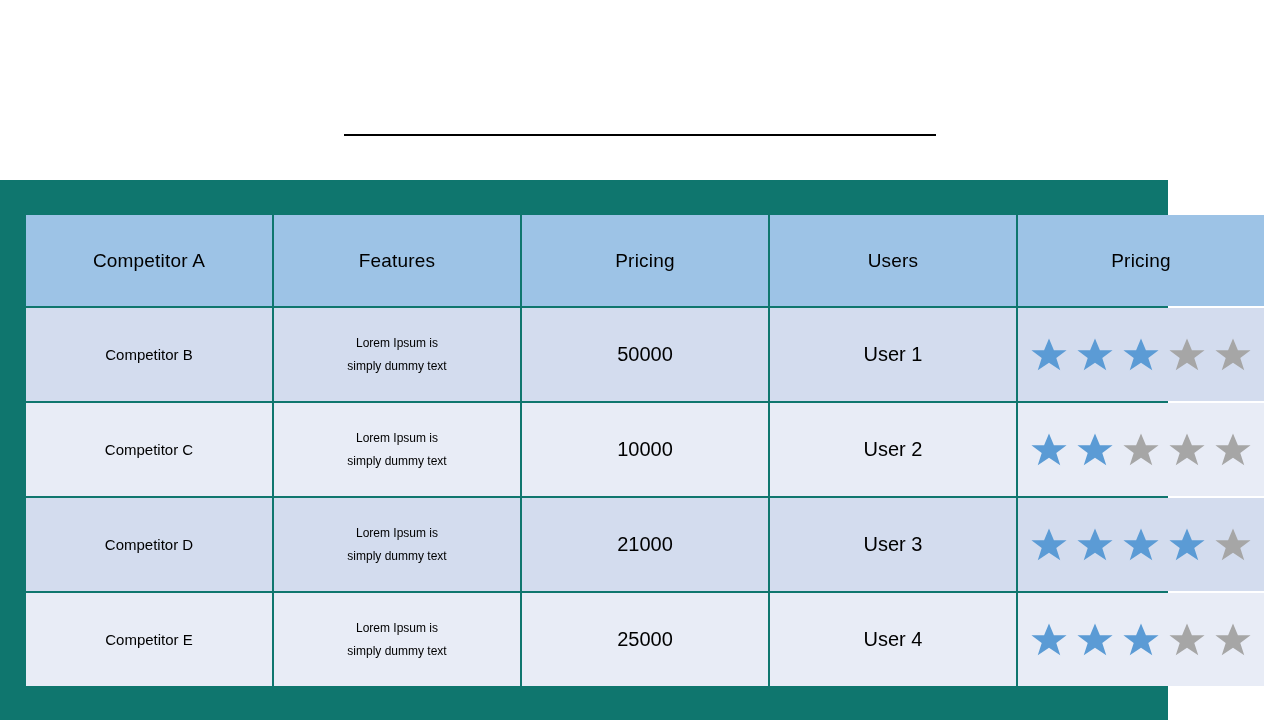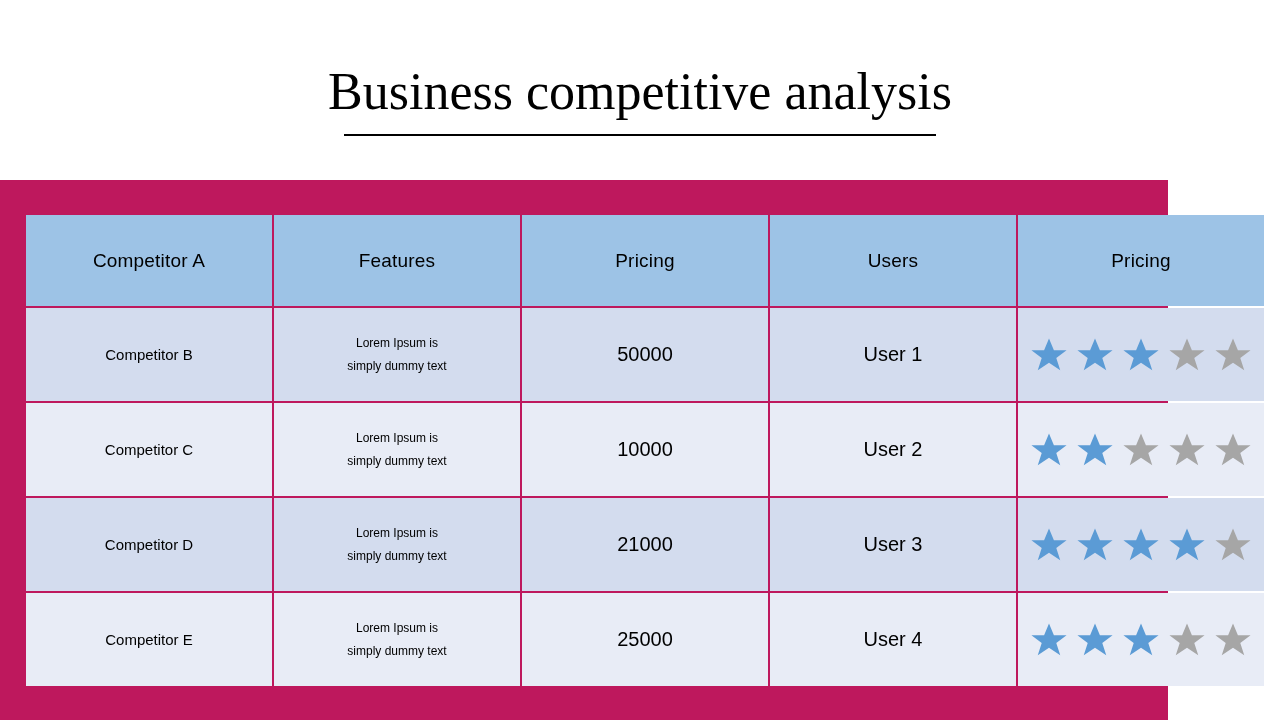--- a/index.html
+++ b/index.html
@@ -47,21 +47,21 @@
     background: #000000;
   }
 
   
   #canvas {
     position: absolute;
     left: 0;
     top: 180px;
     width: 1168px;
     height: 540px;
-    background: #be185d;
+    background: #0f766e;
   }
 
   
   #comparison-table {
     position: absolute;
     left: 24px;
     top: 33px;
     width: 1232px;
     border-collapse: separate;
     border-spacing: 2px 2px;
@@ -130,21 +130,20 @@
     flex: 0 0 auto;
   }
   .star polygon { }
   .star.on polygon { fill: #5b9bd5; }
   .star.off polygon { fill: #a6a6a6; }
 </style>
 </head>
 <body>
 
 <div id="title-band">
-  <div id="page-title">Business competitive analysis</div>
   <div id="title-underline"></div>
 </div>
 
 <div id="canvas">
   <table id="comparison-table">
     <colgroup>
       <col class="c0">
         <col class="c1">
         <col class="c2">
         <col class="c3">

